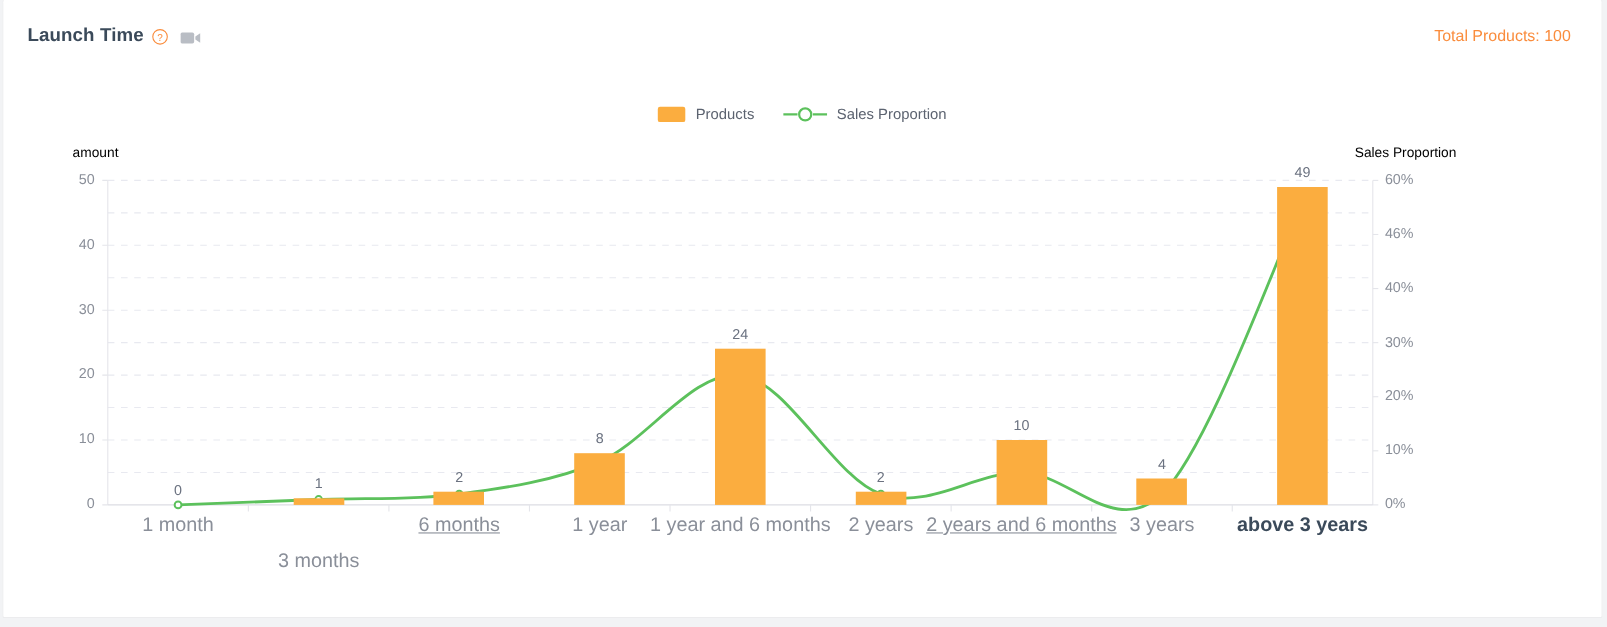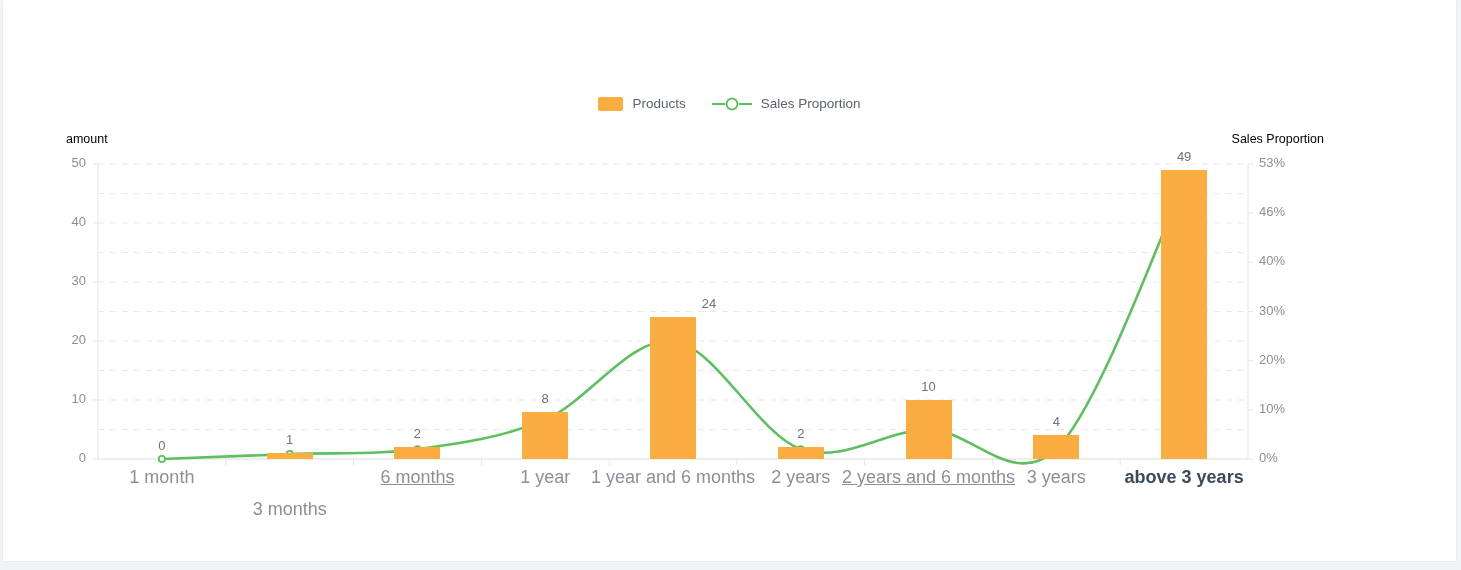--- a/index.html
+++ b/index.html
@@ -100,20 +100,38 @@
     text-align: center; font-size: 14px; color: #dcdfe5;
     letter-spacing: .3px;
   }
   svg { display: block; }
 </style>
 </head>
 <body>
 
 <div id="card">
 
+  <div id="header">
+    <div id="title-group">
+      <span id="page-title">Launch Time</span>
+      <span id="help-icon">
+        <svg width="15" height="15" viewBox="0 0 15 15">
+          <circle cx="7.5" cy="7.5" r="6.6" fill="none" stroke="#fa8c3c" stroke-width="1"></circle>
+          <text x="7.5" y="11" text-anchor="middle" font-size="9" fill="#fa8c3c" font-family="Liberation Sans, sans-serif">?</text>
+        </svg>
+      </span>
+      <span id="video-icon">
+        <svg width="19" height="13" viewBox="0 0 19 13">
+          <rect x="0" y="1.5" width="12.5" height="10" rx="1.6" fill="#b9bdc4"></rect>
+          <path d="M13.6 5.2 L18 2.2 V10.8 L13.6 7.8 Z" fill="#b9bdc4"></path>
+        </svg>
+      </span>
+    </div>
+    <div id="total-products">Total Products: 100</div>
+  </div>
 
   <div id="legend">
     <div class="legend-item">
       <span class="legend-swatch"></span>
       <span class="legend-label">Products</span>
     </div>
     <div class="legend-item">
       <span class="legend-line">
         <svg width="40" height="14" viewBox="0 0 40 14">
           <line x1="0" y1="7" x2="13" y2="7" stroke="#5cc15c" stroke-width="2"></line>
@@ -181,34 +199,34 @@
       <div class="y-tick-left" style="left: 43px; top: 332px;">20</div>
       <div class="y-tick-left" style="left: 43px; top: 273px;">30</div>
       <div class="y-tick-left" style="left: 43px; top: 214px;">40</div>
       <div class="y-tick-left" style="left: 43px; top: 155px;">50</div>
       <div class="y-tick-right" style="left: 1256px; top: 450px;">0%</div>
       <div class="y-tick-right" style="left: 1256px; top: 400.833px;">10%</div>
       <div class="y-tick-right" style="left: 1256px; top: 351.667px;">20%</div>
       <div class="y-tick-right" style="left: 1256px; top: 302.5px;">30%</div>
       <div class="y-tick-right" style="left: 1256px; top: 253.333px;">40%</div>
       <div class="y-tick-right" style="left: 1256px; top: 204.167px;">46%</div>
-      <div class="y-tick-right" style="left: 1256px; top: 155px;">53%</div>
+      <div class="y-tick-right" style="left: 1256px; top: 155px;">60%</div>
       <div class="bar-label" style="left: 158.889px; top: 438px;">0</div>
       <div class="x-tick" style="left: 158.889px; top: 467px;">1 month</div>
       <div class="bar" style="background: rgb(251, 173, 63); left: 263.667px; top: 453.1px; width: 46px; height: 5.9px;"></div>
       <div class="bar-label" style="left: 286.667px; top: 432.1px;">1</div>
       <div class="x-tick" style="left: 286.667px; top: 467px; margin-top: 32px;">3 months</div>
       <div class="bar" style="background: rgb(251, 173, 63); left: 391.444px; top: 447.2px; width: 46px; height: 11.8px;"></div>
       <div class="bar-label" style="left: 414.444px; top: 426.2px;">2</div>
       <div class="x-tick" style="left: 414.444px; top: 467px; text-decoration: underline;">6 months</div>
       <div class="bar" style="background: rgb(251, 173, 63); left: 519.222px; top: 411.8px; width: 46px; height: 47.2px;"></div>
       <div class="bar-label" style="left: 542.222px; top: 390.8px;">8</div>
       <div class="x-tick" style="left: 542.222px; top: 467px;">1 year</div>
       <div class="bar" style="background: rgb(251, 173, 63); left: 647px; top: 317.4px; width: 46px; height: 141.6px;"></div>
-      <div class="bar-label" style="left: 670px; top: 296.4px; margin-left: 36px;">24</div>
+      <div class="bar-label" style="left: 670px; top: 296.4px;">24</div>
       <div class="x-tick" style="left: 670px; top: 467px;">1 year and 6 months</div>
       <div class="bar" style="background: rgb(251, 173, 63); left: 774.778px; top: 447.2px; width: 46px; height: 11.8px;"></div>
       <div class="bar-label" style="left: 797.778px; top: 426.2px;">2</div>
       <div class="x-tick" style="left: 797.778px; top: 467px;">2 years</div>
       <div class="bar" style="background: rgb(251, 173, 63); left: 902.556px; top: 400px; width: 46px; height: 59px;"></div>
       <div class="bar-label" style="left: 925.556px; top: 379px;">10</div>
       <div class="x-tick" style="left: 925.556px; top: 467px; text-decoration: underline;">2 years and 6 months</div>
       <div class="bar" style="background: rgb(251, 173, 63); left: 1030.33px; top: 435.4px; width: 46px; height: 23.6px;"></div>
       <div class="bar-label" style="left: 1053.33px; top: 414.4px;">4</div>
       <div class="x-tick" style="left: 1053.33px; top: 467px;">3 years</div>

